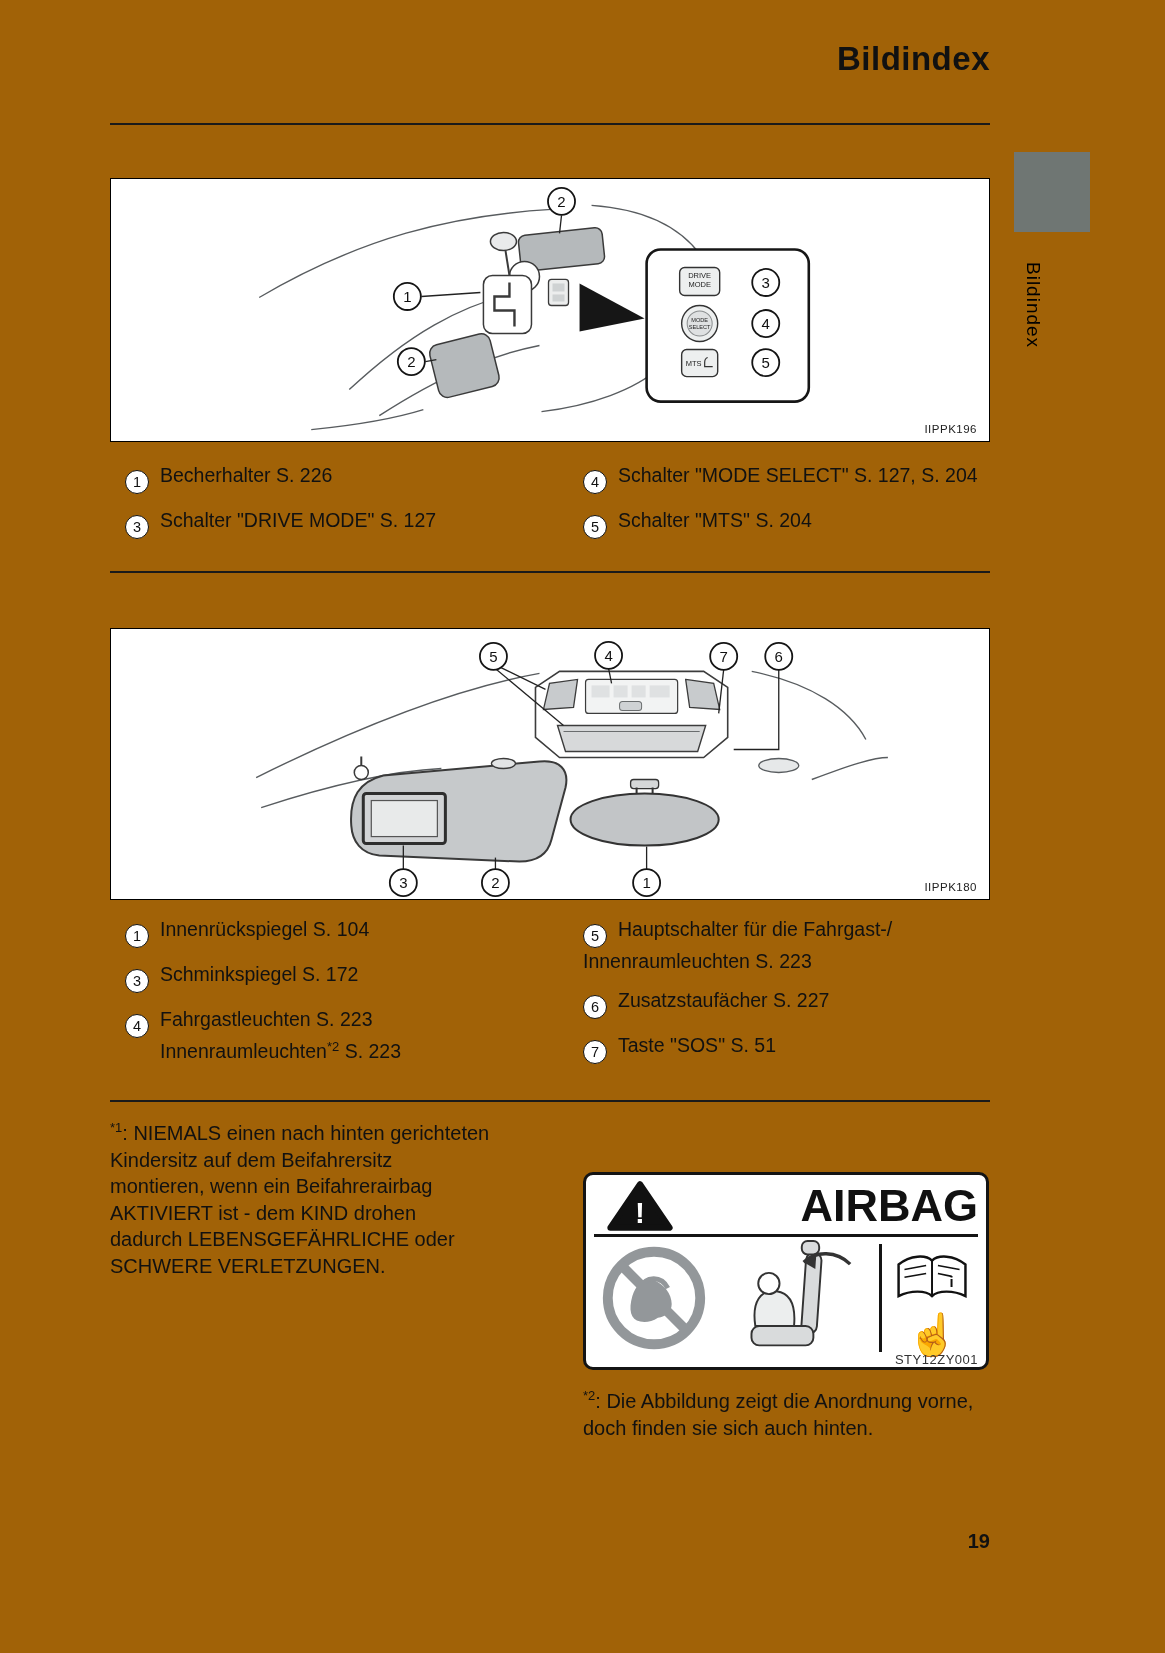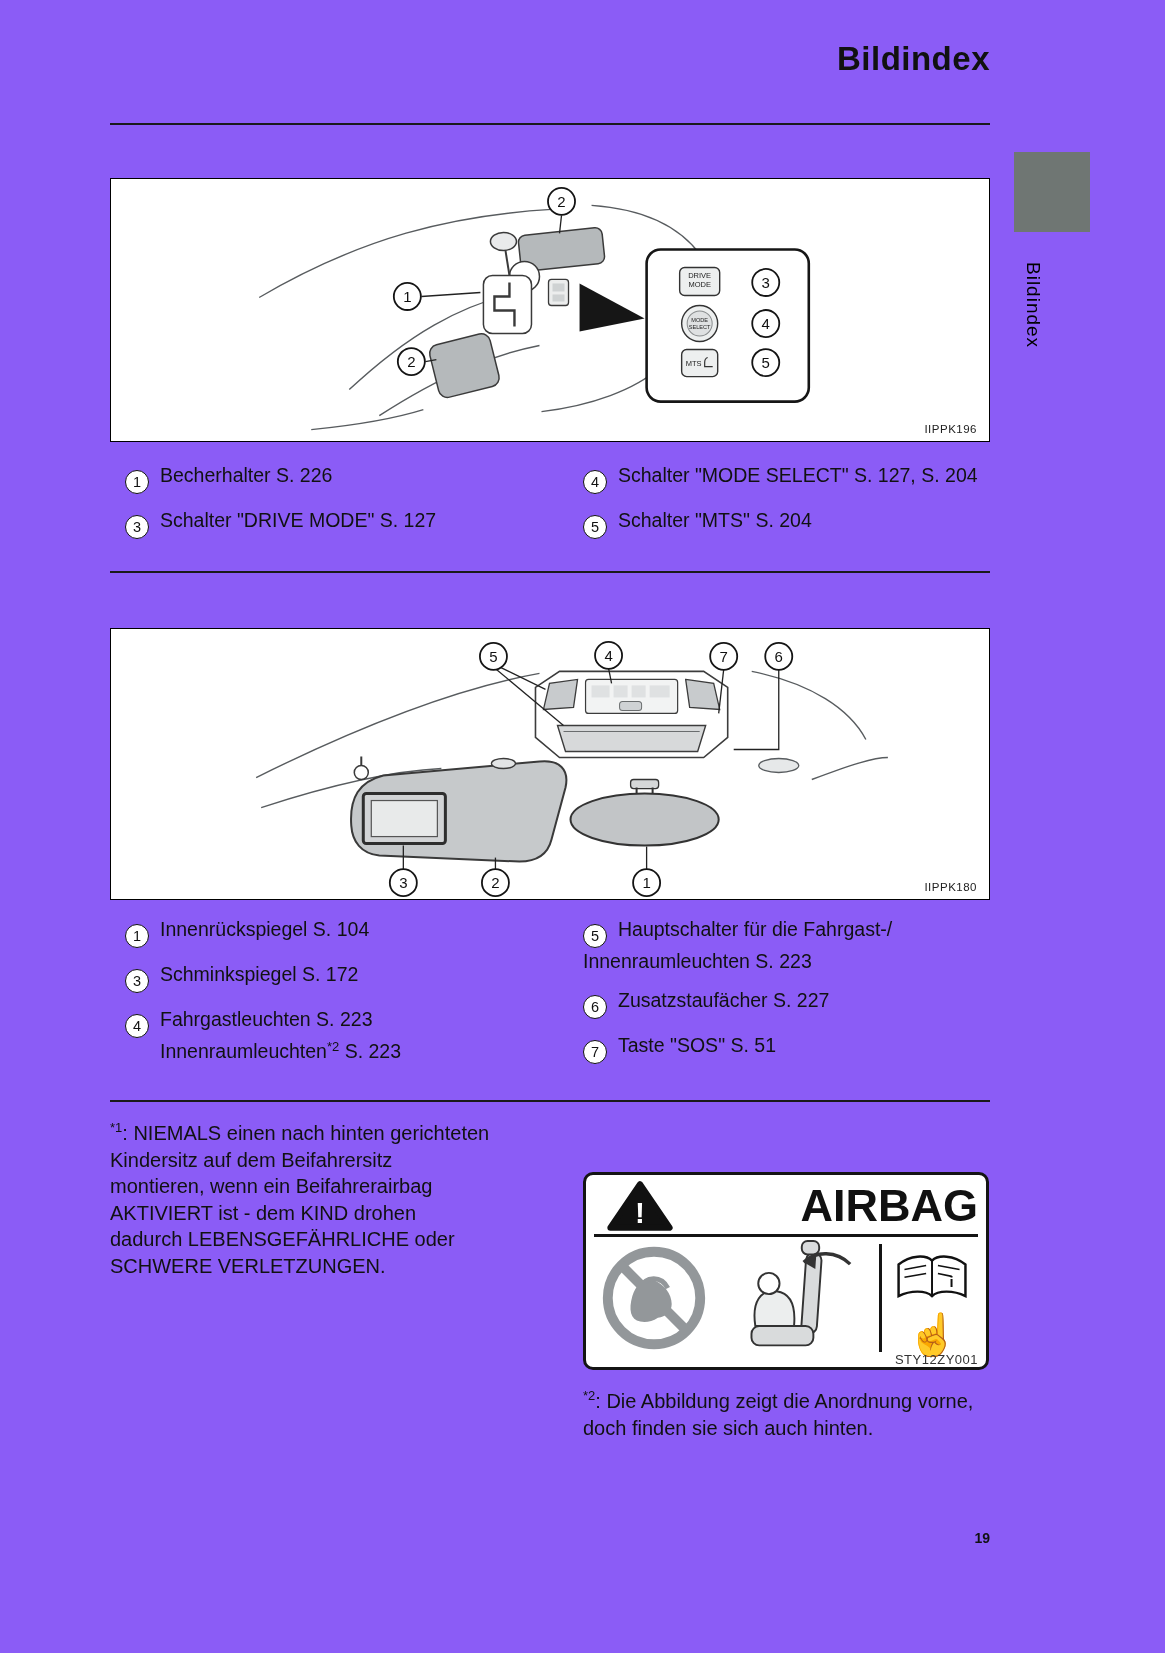--- a/index.html
+++ b/index.html
@@ -1,18 +1,18 @@
 <!DOCTYPE html>
 <html><head>
 <meta charset="utf-8">
 <style>
   * { margin:0; padding:0; box-sizing:border-box; }
   html,body { background:#fff; }
   body { width:1165px; height:1653px; position:relative; font-family:"Liberation Sans",sans-serif; color:#111; }
-  .page { position:absolute; inset:0; background:#8b5cf6; overflow:hidden;padding-left:48px; }
+  .page { position:absolute; inset:0; background:#a16207; overflow:hidden;padding-left:48px; }
 
   .title { position:absolute; top:40px; right:175px; font-size:33px; font-weight:700; letter-spacing:.5px; }
   .rule { position:absolute; left:110px; width:880px; height:2px; background:#1a1a1a; }
   #rule-title { top:123px; }
   #rule-mid   { top:571px; }
   #rule-low   { top:1100px; }
 
   .side-tab { position:absolute; right:75px; top:152px; width:76px; height:80px; background:#6f7673; }
   .side-tab-label { position:absolute; top:262px; right:121px; writing-mode:vertical-rl; font-size:19px; letter-spacing:1px; color:#000; }
 
@@ -42,21 +42,21 @@
   .airbag-box { position:absolute; left:583px; top:1172px; width:406px; height:198px;
                 border:3px solid #141414; border-radius:10px; padding:3px 8px 1px; background:#fff; }
   .ab-header { display:flex; align-items:center; height:56px; }
   .ab-triangle { width:76px; height:54px; flex:none; margin-left:8px; }
   .ab-title { flex:1; text-align:right; font-size:45px; font-weight:700; }
   .ab-divider { height:3px; background:#141414; }
   .ab-body { display:flex; align-items:center; justify-content:space-between; height:120px; padding:2px 2px 0; }
   .ab-vdiv { width:3px; height:108px; background:#141414; flex:none; }
   .ab-code { position:absolute; right:8px; bottom:0px; font-size:13px; letter-spacing:.5px; color:#333; }
 
-  .page-num { position:absolute; top:1530px; right:175px; font-size:14px; font-weight:700; }
+  .page-num { position:absolute; top:1530px; right:175px; font-size:20px; font-weight:700; }
 </style>
 </head>
 <body>
 
 <div class="page">
 
   <h1 class="title">Bildindex</h1>
   <div class="rule" id="rule-title"></div>
 
   <div class="side-tab"></div>

